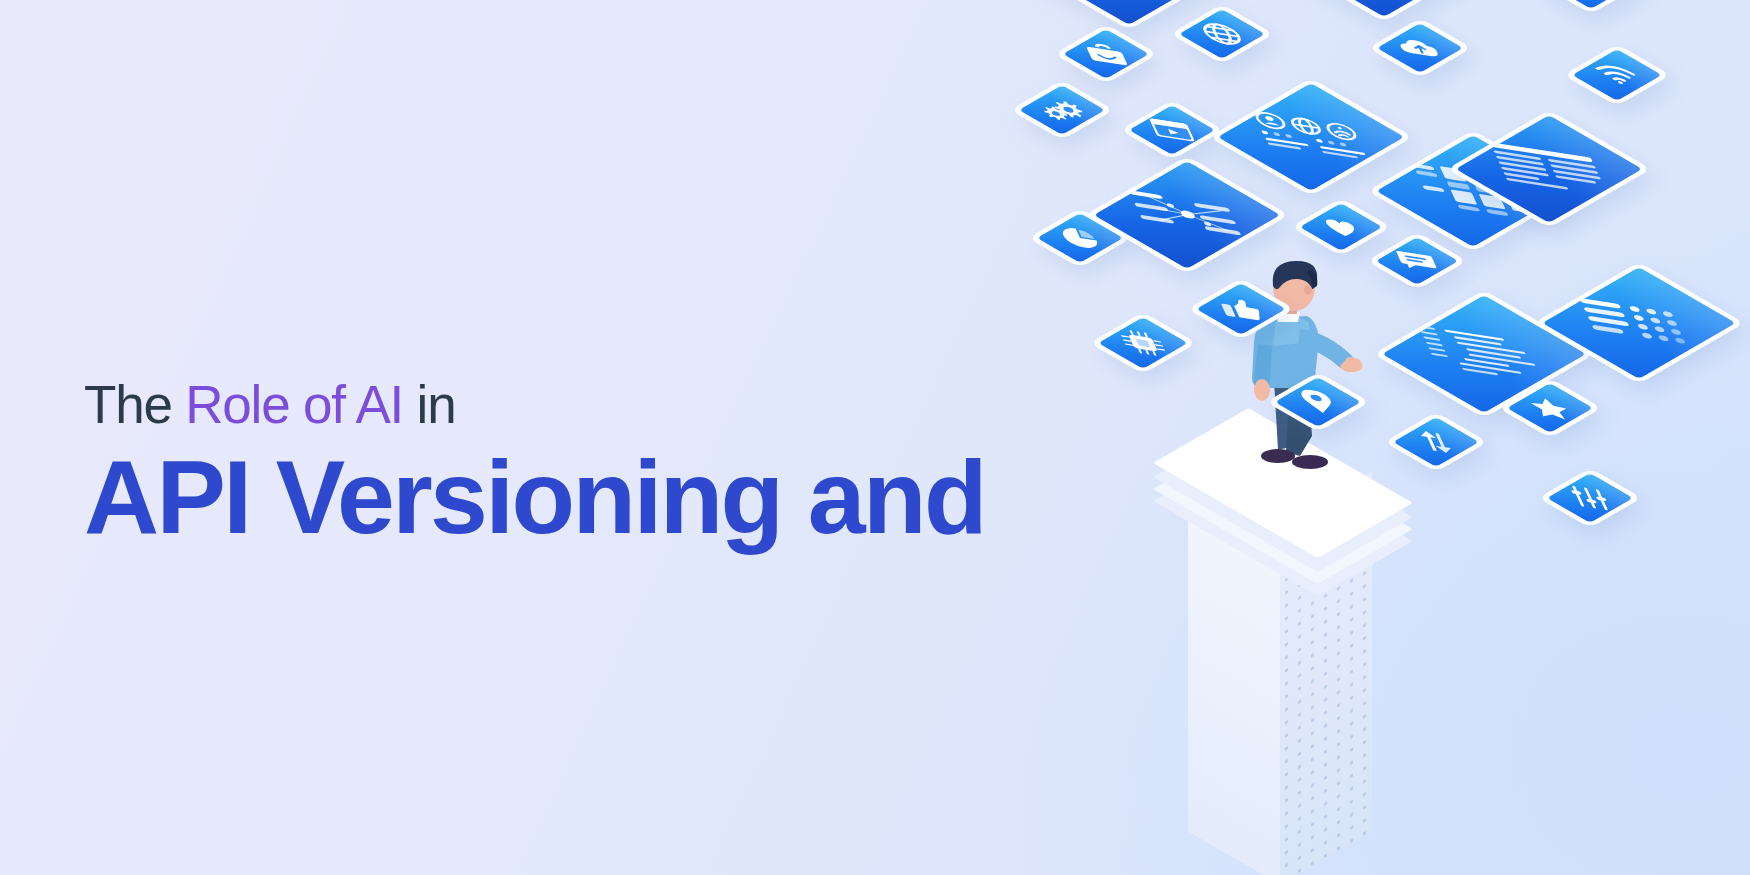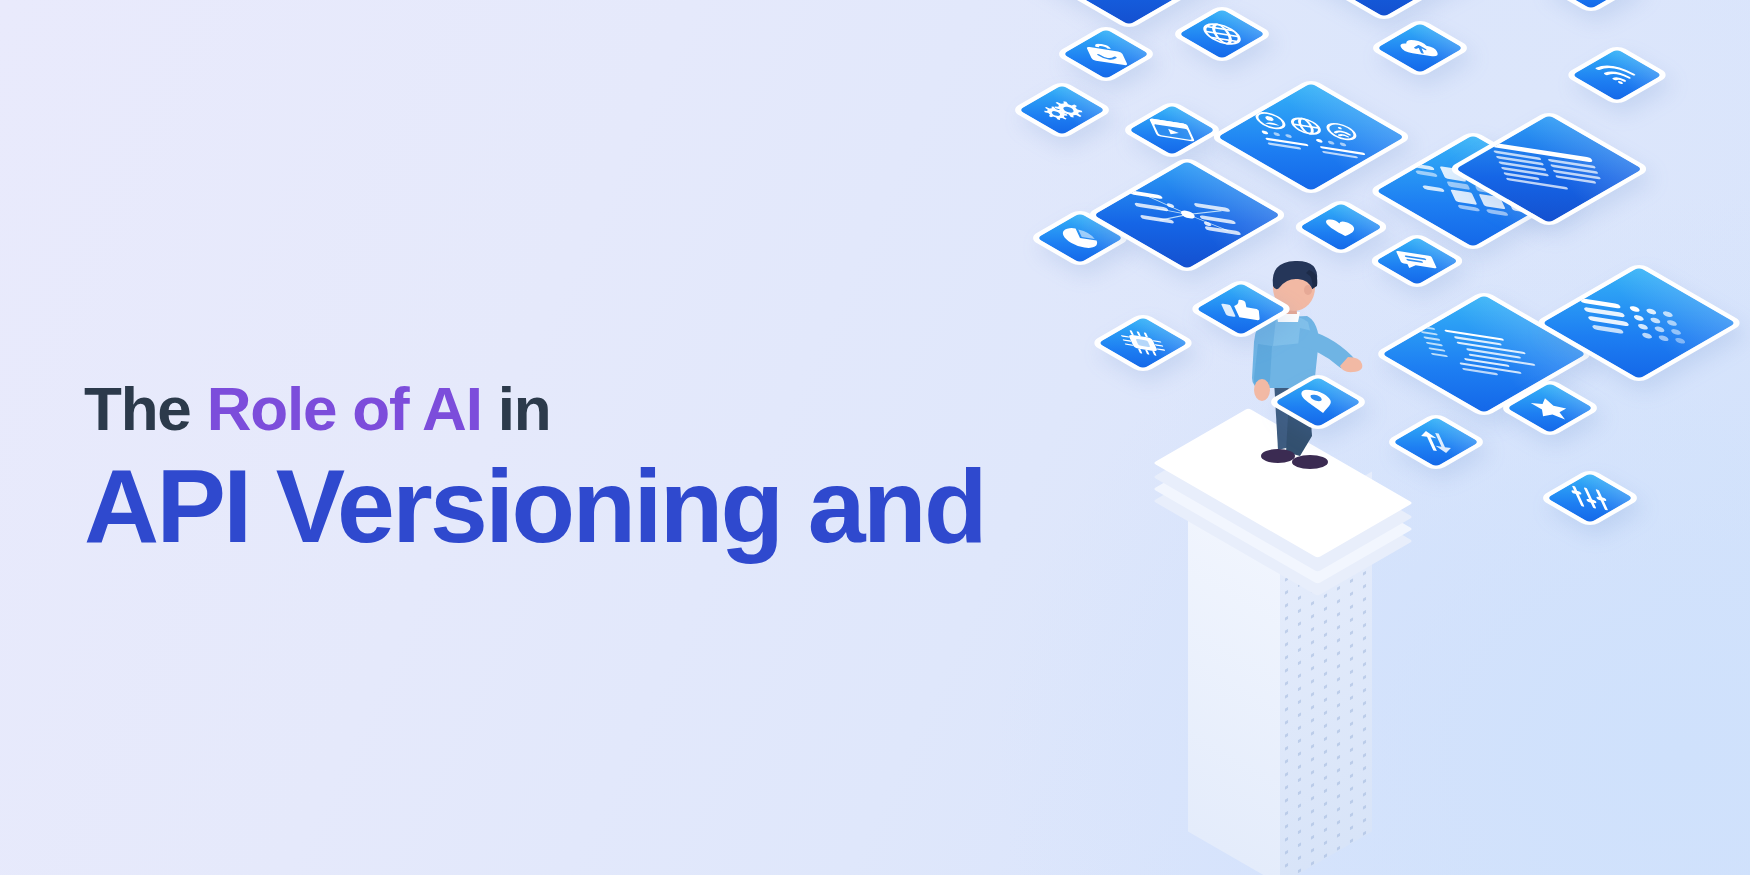--- a/index.html
+++ b/index.html
@@ -19,22 +19,22 @@
       linear-gradient(115deg, #E9EAFC 0%, #E5E9FB 32%, #DFE7FB 58%, #D9E4FC 78%, #D3E2FB 100%);
   }
 
   
   #text-block {
     position:absolute;
     left:84px; top:378px;
     width:1290px;
   }
   #eyebrow {
-    font-size:62px;
-    font-weight:bold;
+    font-size:53px;
+    font-weight:normal;
     letter-spacing:-1.2px;
     line-height:1.0;
     color:#2C3A4B;
     white-space:nowrap;
   }
   #eyebrow .hl { color:#7C4DDB; }
   #headline {
     margin-top:10px;
     font-size:104px;
     font-weight:bold;

